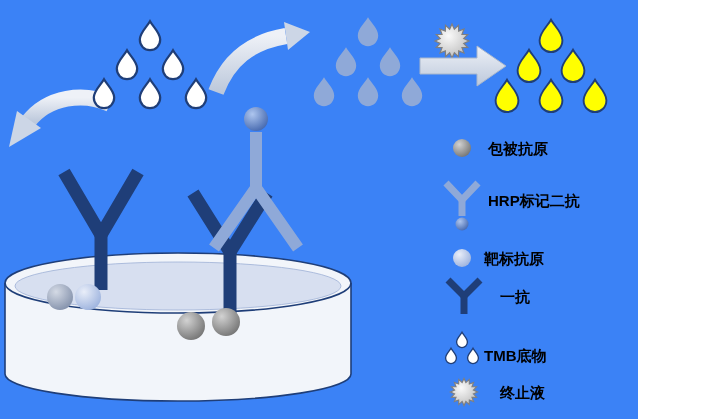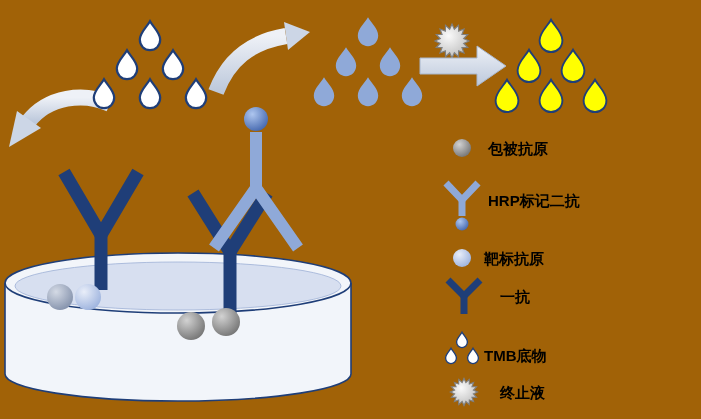--- a/index.html
+++ b/index.html
@@ -1,19 +1,19 @@
 <!DOCTYPE html>
 <html><head>
 <meta charset="utf-8">
 <style>
   html,body{margin:0;padding:0;background:#ffffff;}
   .canvas{
     position:relative;
-    width:701px;height:419px;
-    background:#a16207;
+    width:638px;height:419px;
+    background:#3b82f6;
     overflow:hidden;
     font-family:"Liberation Sans", sans-serif;
   }
   .lbl{
     font-family:"Liberation Sans", sans-serif;
     font-size:15px;
     font-weight:bold;
     fill:#000000;
   }
 </style>

